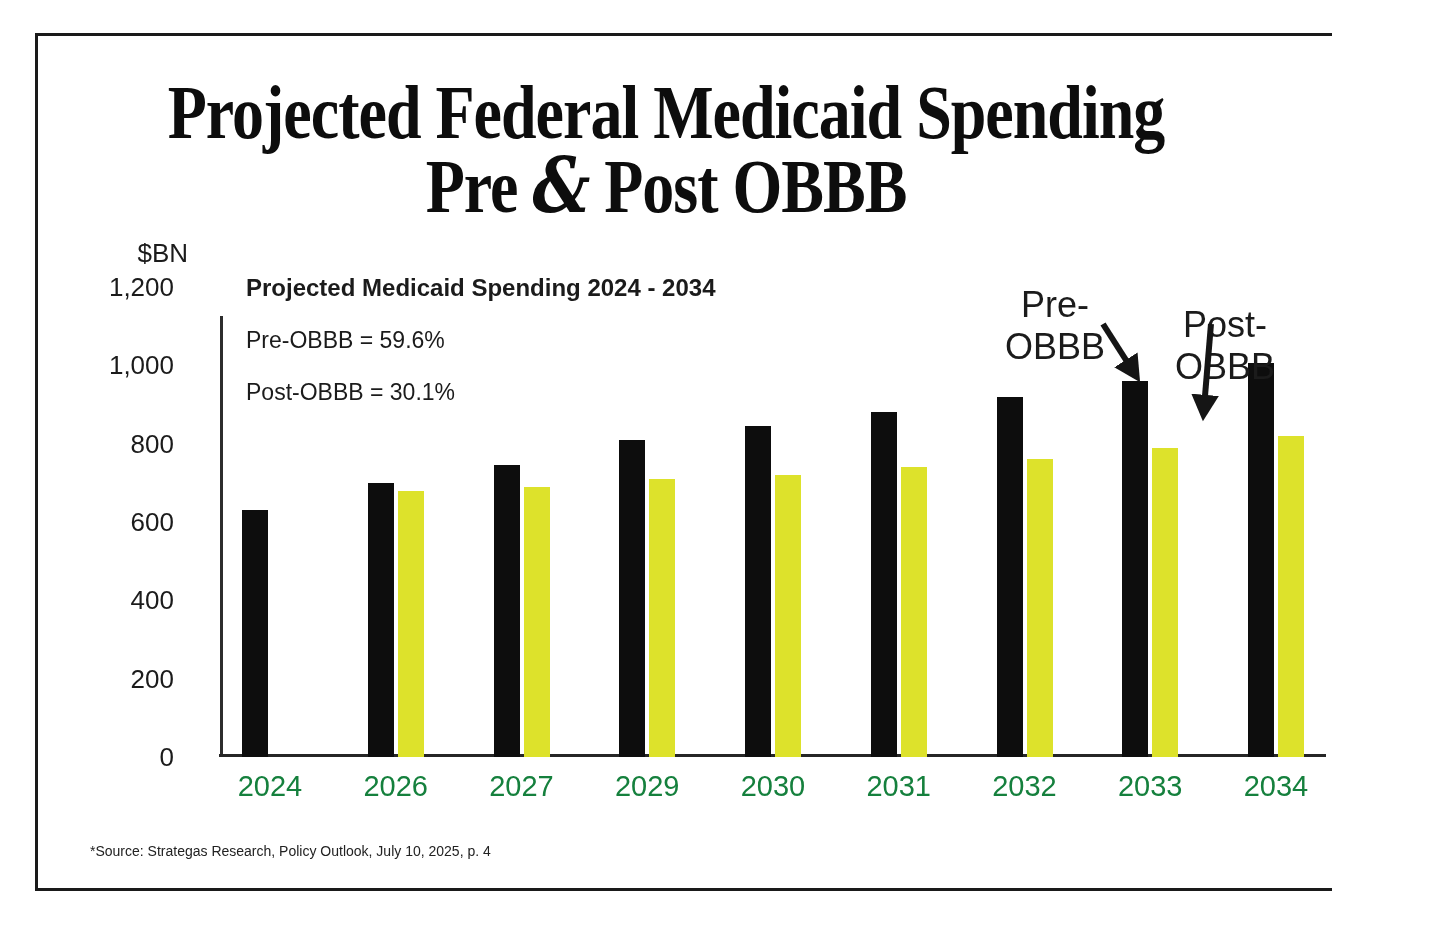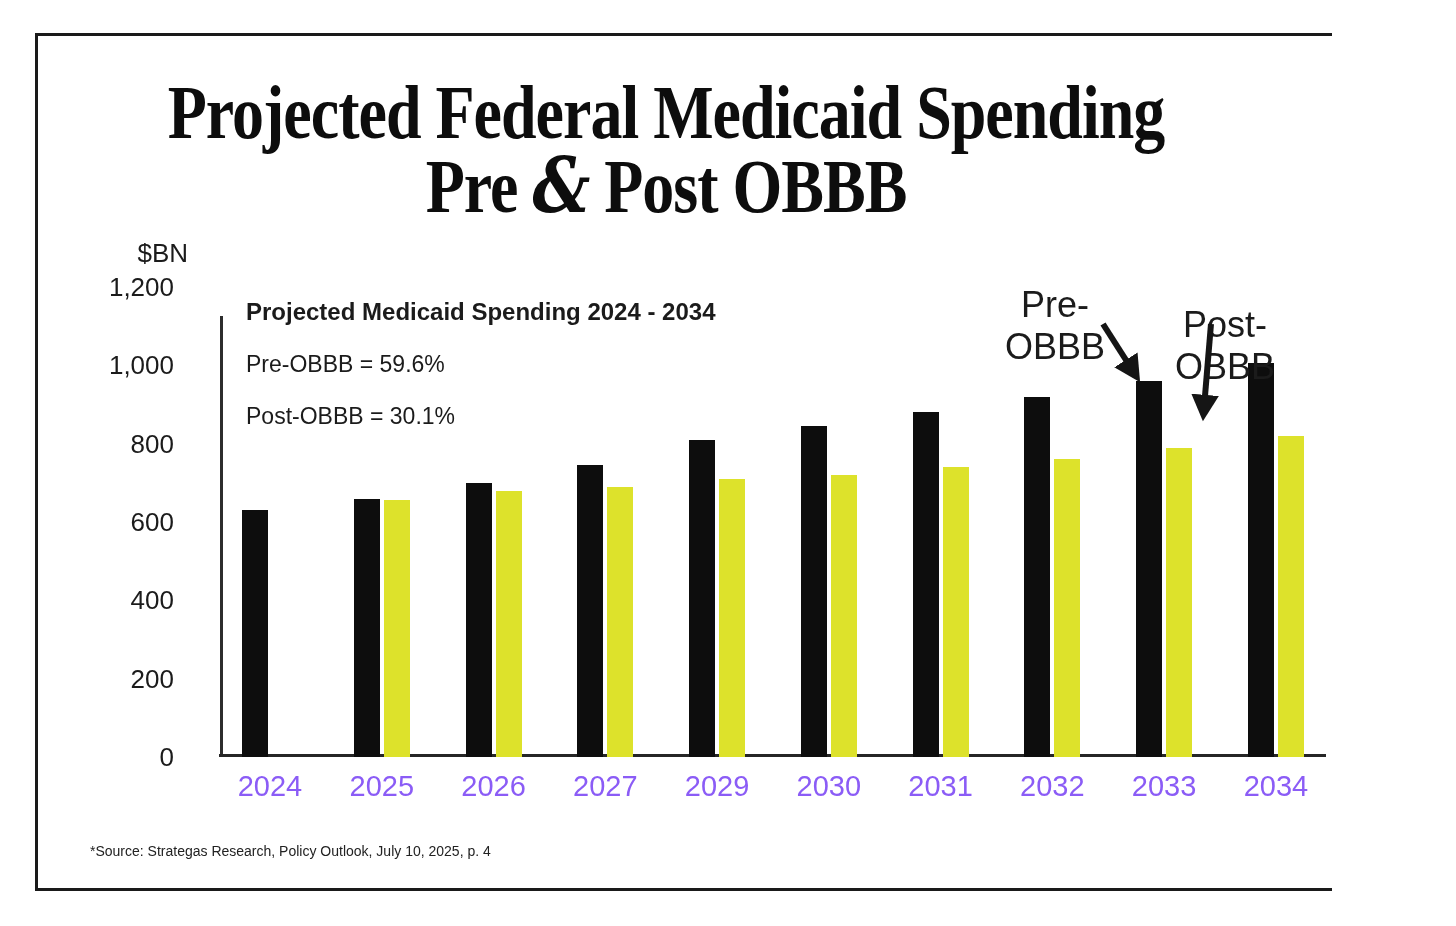--- a/index.html
+++ b/index.html
@@ -33,24 +33,24 @@
   .plot {
     position:absolute; left:220px; top:287px; width:1106px; height:470px;
     display:flex; justify-content:space-between;
   }
   .group { position:relative; width:100px; height:100%; display:flex; align-items:flex-end; justify-content:center; }
   .bars { height:100%; display:flex; align-items:flex-end; gap:4px; }
   .bar { width:26px; }
   .bar.empty { visibility:hidden; height:0; }
   .xlabel {
     position:absolute; top:calc(100% + 13px); left:-10px; right:-10px;
-    text-align:center; font-size:29px; color:#8b5cf6;
+    text-align:center; font-size:29px; color:#15803d;
   }
   
-  .chart-note { position:absolute; left:246px; top:296px; line-height:32px; color:#1b1b1b; }
+  .chart-note { position:absolute; left:246px; top:272px; line-height:32px; color:#1b1b1b; }
   .chart-note .note-title { font-size:24px; font-weight:bold; }
   .chart-note .note-line { font-size:23px;margin-top:20px; }
   .series-label { position:absolute; top:284px; font-size:36px; color:#1b1b1b; text-align:center; }
   .series-label.pre { left:985px; width:140px; }
   .series-label.post { left:1150px; width:150px;margin-top:20px; }
   .arrows { position:absolute; left:0; top:0; width:1456px; height:926px; pointer-events:none; }
   
   .source { position:absolute; left:90px; top:843px; font-size:14px; color:#222222; }
 </style>
 </head>
@@ -78,27 +78,20 @@
   <div class="v-axis"></div>
   <div class="h-axis"></div>
 
   <div class="plot" id="plot">
       <div class="group">
         <div class="bars">
           <div class="bar" style="height: 52.5%; background: rgb(13, 13, 13);"></div>
           <div class="bar empty"></div>
         </div>
         <div class="xlabel">2024</div>
-      </div>
-      <div class="group">
-        <div class="bars">
-          <div class="bar" style="height: 55%; background: rgb(13, 13, 13);"></div>
-          <div class="bar" style="height: 54.5833%; background: rgb(221, 226, 43);"></div>
-        </div>
-        <div class="xlabel">2025</div>
       </div>
       <div class="group">
         <div class="bars">
           <div class="bar" style="height: 58.3333%; background: rgb(13, 13, 13);"></div>
           <div class="bar" style="height: 56.6667%; background: rgb(221, 226, 43);"></div>
         </div>
         <div class="xlabel">2026</div>
       </div>
       <div class="group">
         <div class="bars">

